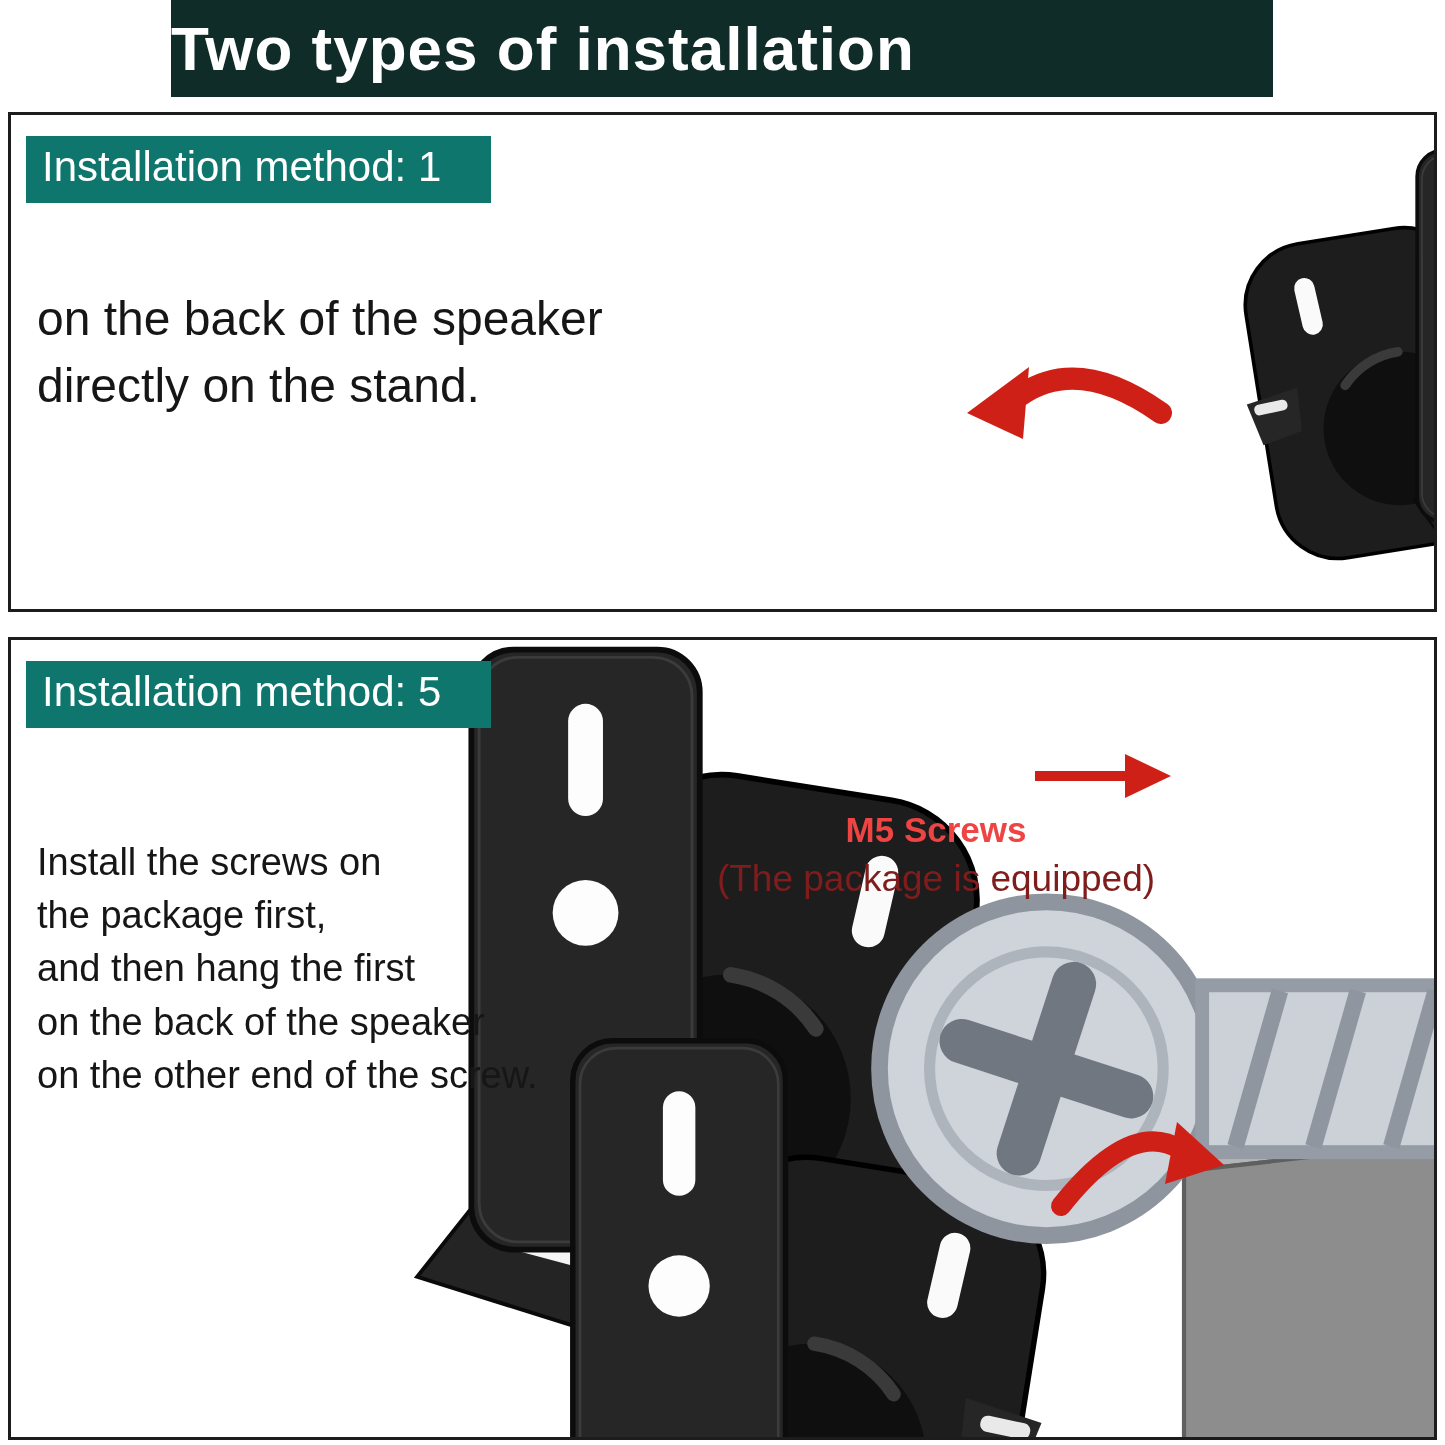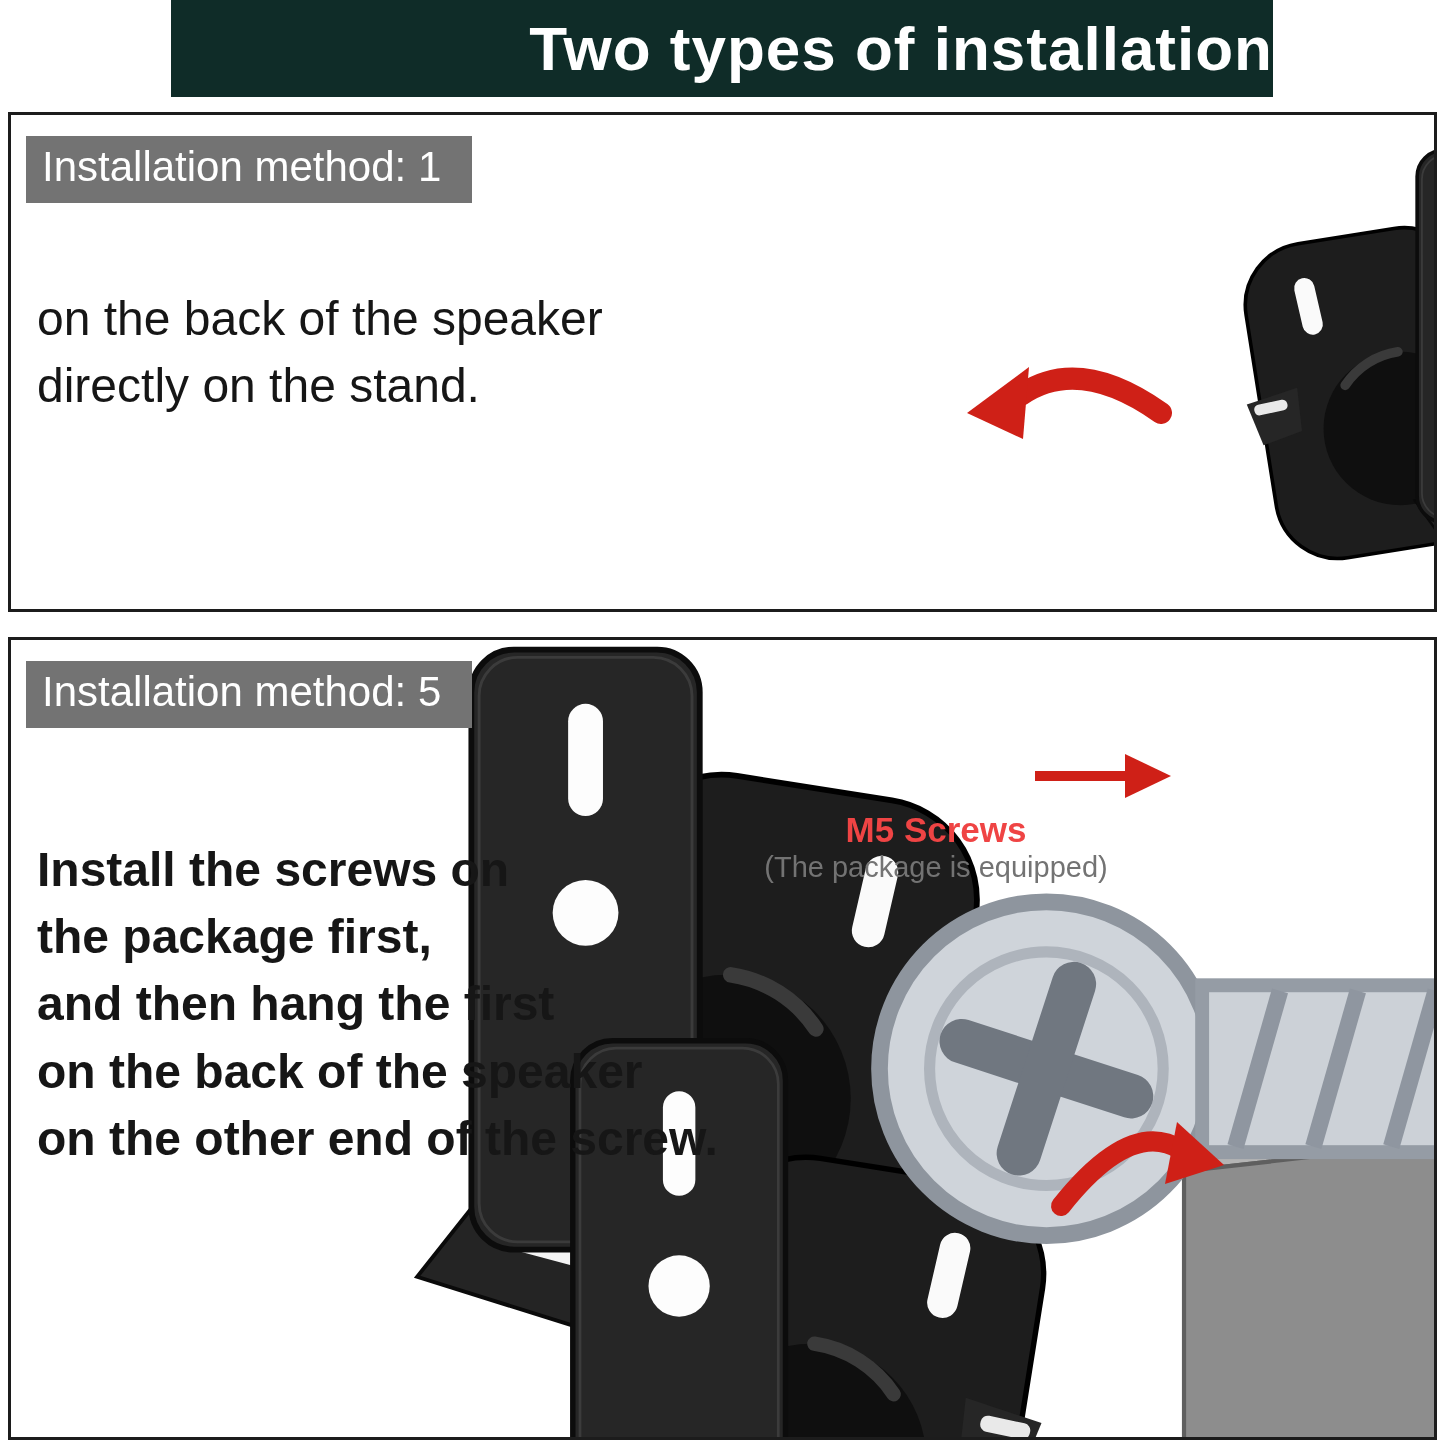--- a/index.html
+++ b/index.html
@@ -1,39 +1,39 @@
 <!DOCTYPE html>
 <html><head>
 <meta charset="utf-8">
 <style>
   * { margin:0; padding:0; box-sizing:border-box; }
   html,body { width:1445px; height:1445px; background:#ffffff;
               font-family:"Liberation Sans", sans-serif; }
   .page { position:absolute; left:0; top:0; width:1445px; height:1445px; background:#fff; overflow:hidden; }
 
   .header { position:absolute; left:171px; top:0; width:1102px; height:97px;
-            background:#0f2c28; color:#ffffff; display:flex; align-items:center; justify-content:flex-end; }
+            background:#0f2c28; color:#ffffff; display:flex; align-items:center; justify-content:flex-start; }
   .header span { font-size:62px; font-weight:bold; letter-spacing:1px; }
 
   .panel { position:absolute; left:8px; width:1429px; border:3px solid #1c1c1c; background:#fff; }
   .panel1 { top:112px; height:500px; }
   .panel2 { top:637px; height:803px; }
 
-  .method-label { position:absolute; left:15px; top:21px; background:#737373; color:#fff;
-                  font-size:42px; padding:7px 31px 12px 16px; z-index:3; }
+  .method-label { position:absolute; left:15px; top:21px; background:#0f766e; color:#fff;
+                  font-size:42px; padding:7px 50px 12px 16px; z-index:3; }
 
   .para { position:absolute; color:#161616; z-index:3; }
   .para1 { left:26px; top:170px; font-size:48px; line-height:1.40; }
-  .para2 { left:26px; top:196px; font-size:48px; line-height:1.40;font-weight:bold; }
+  .para2 { left:26px; top:196px; font-size:38px; line-height:1.40; }
 
   .art { position:absolute; left:0; top:0; width:100%; height:100%; z-index:1; }
 
   .screw-caption { position:absolute; left:695px; top:170px; width:460px; text-align:center; z-index:3; }
   .screw-caption .t1 { font-size:35px; font-weight:bold; color:#ef4444; }
-  .screw-caption .t2 { font-size:29px; color:#737373; margin-top:1px; }
+  .screw-caption .t2 { font-size:37px; color:#7f1d1d; margin-top:8px; }
 
   .defs { position:absolute; width:0; height:0; overflow:hidden; }
 </style>
 </head>
 <body>
 
 <svg class="defs" aria-hidden="true">
   <defs>
     <symbol id="br" viewBox="0 0 320 420">
 

